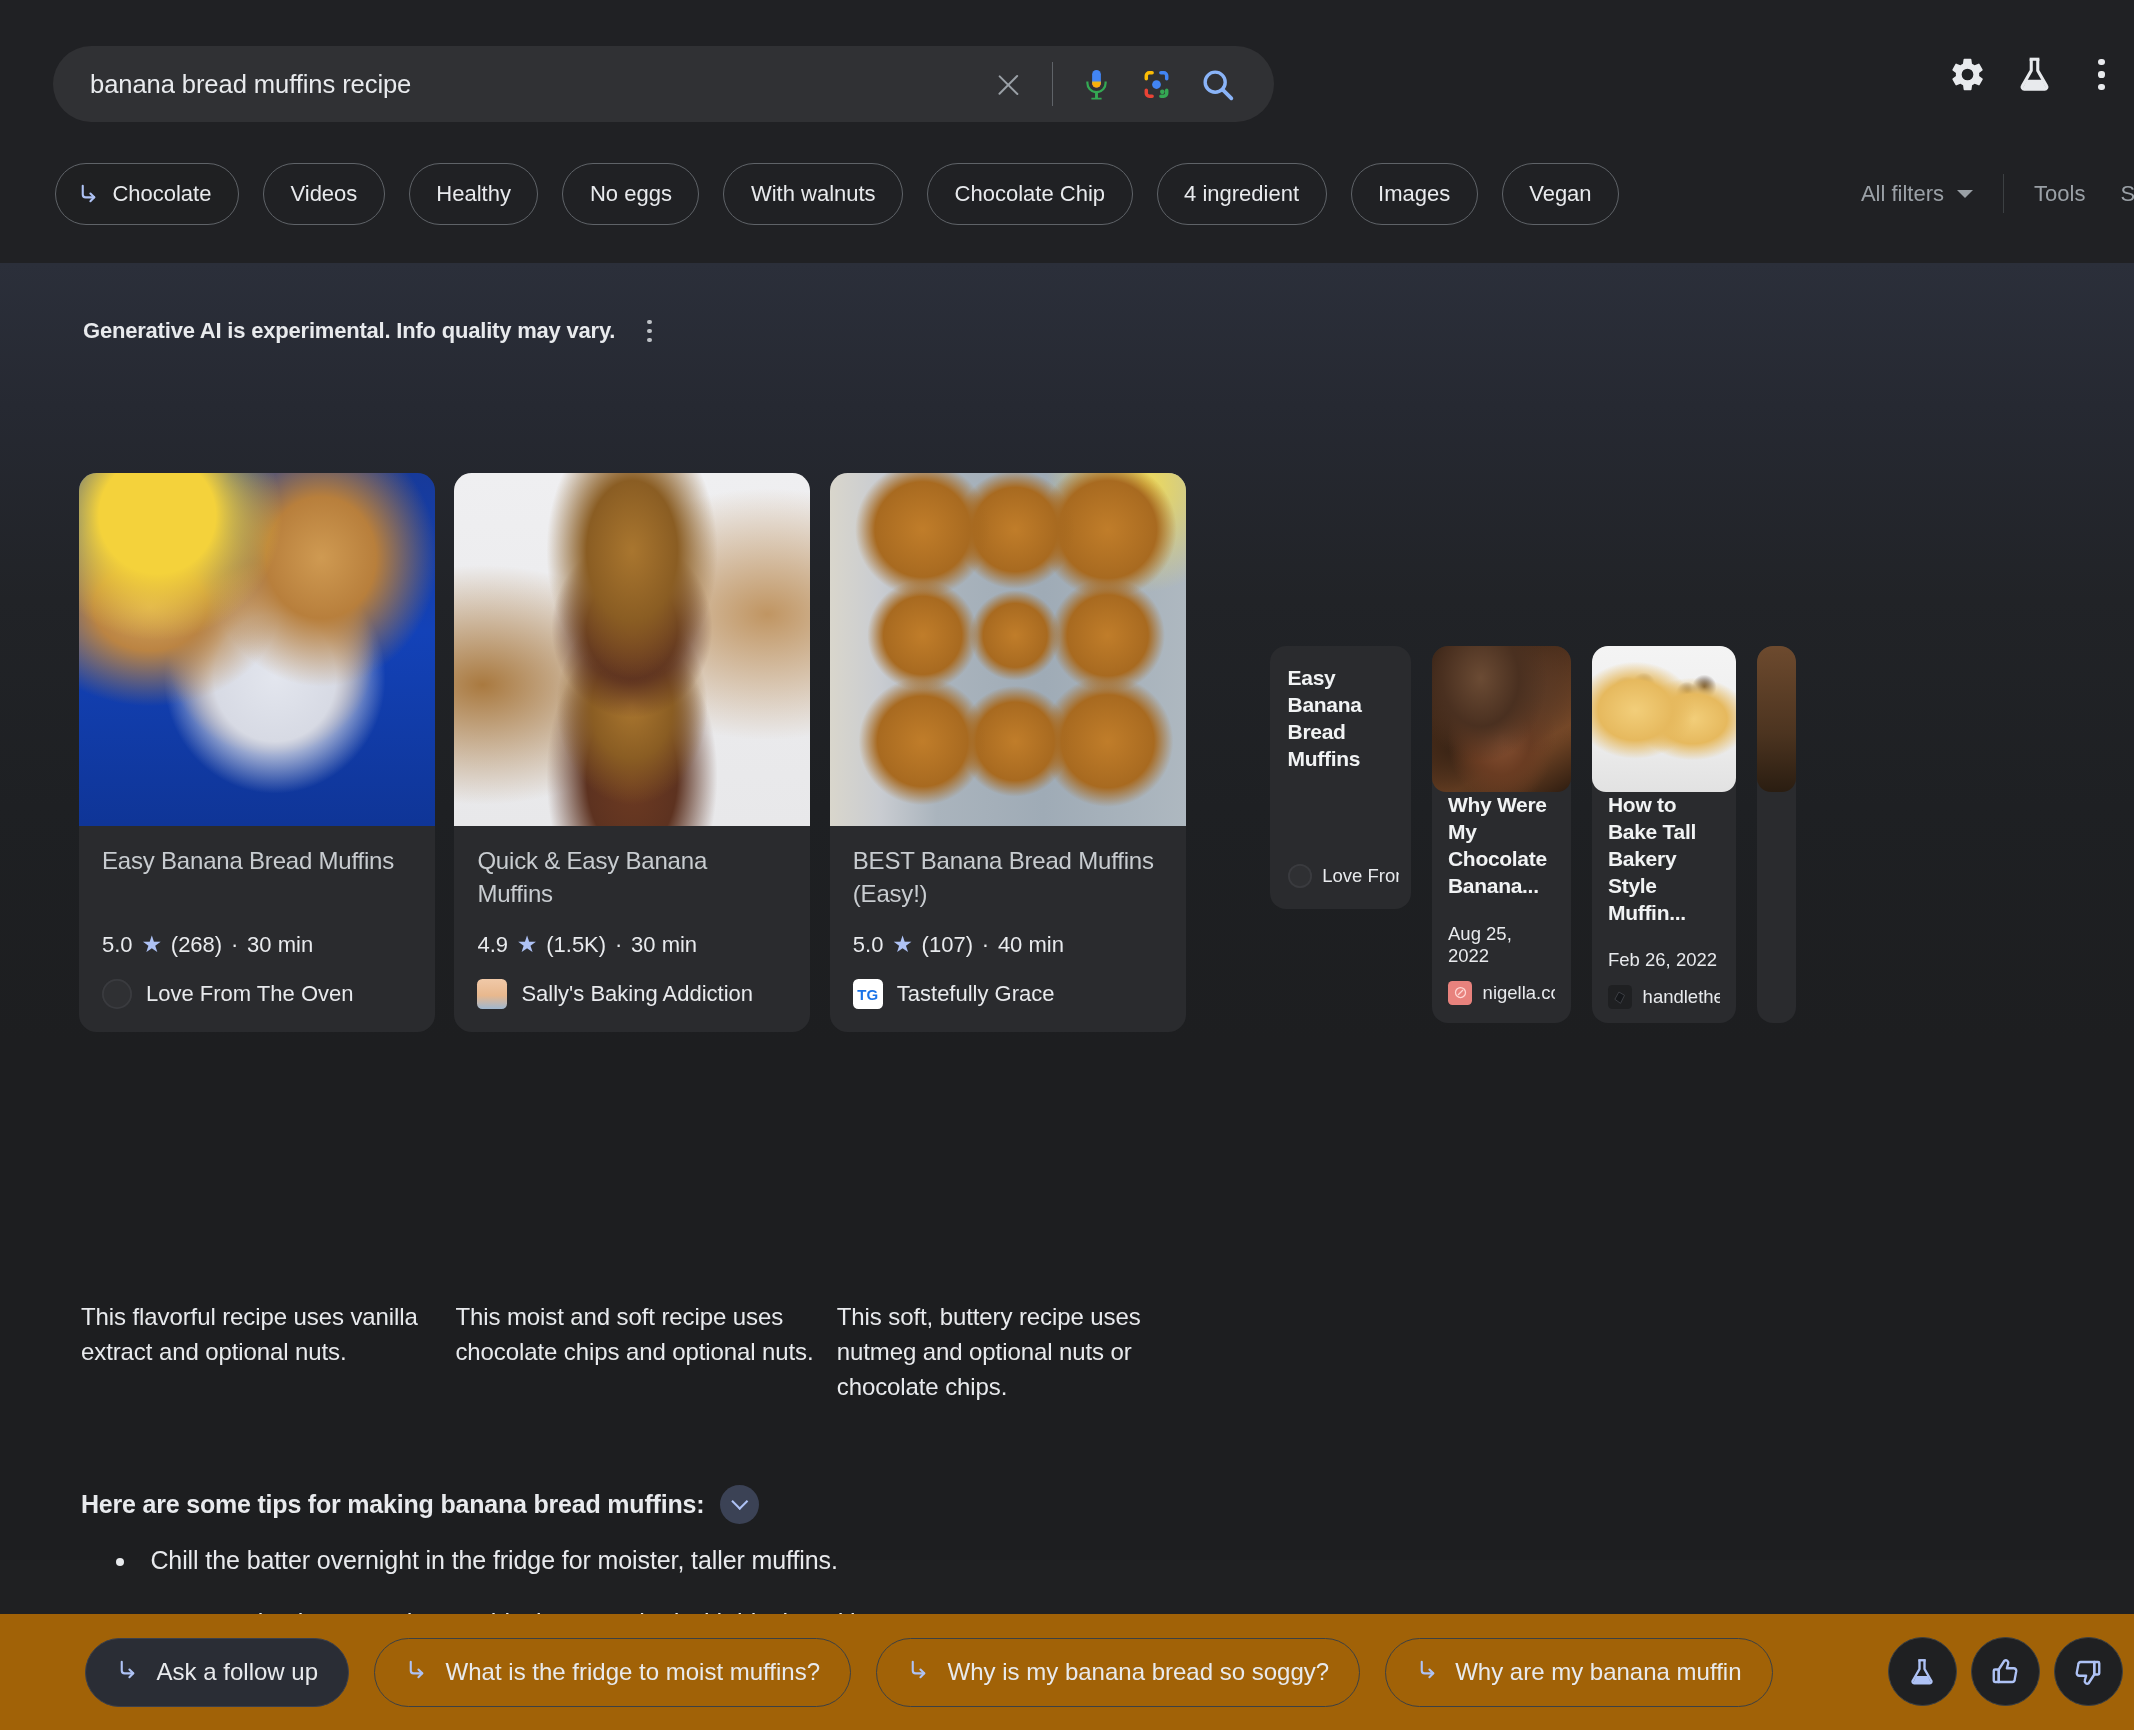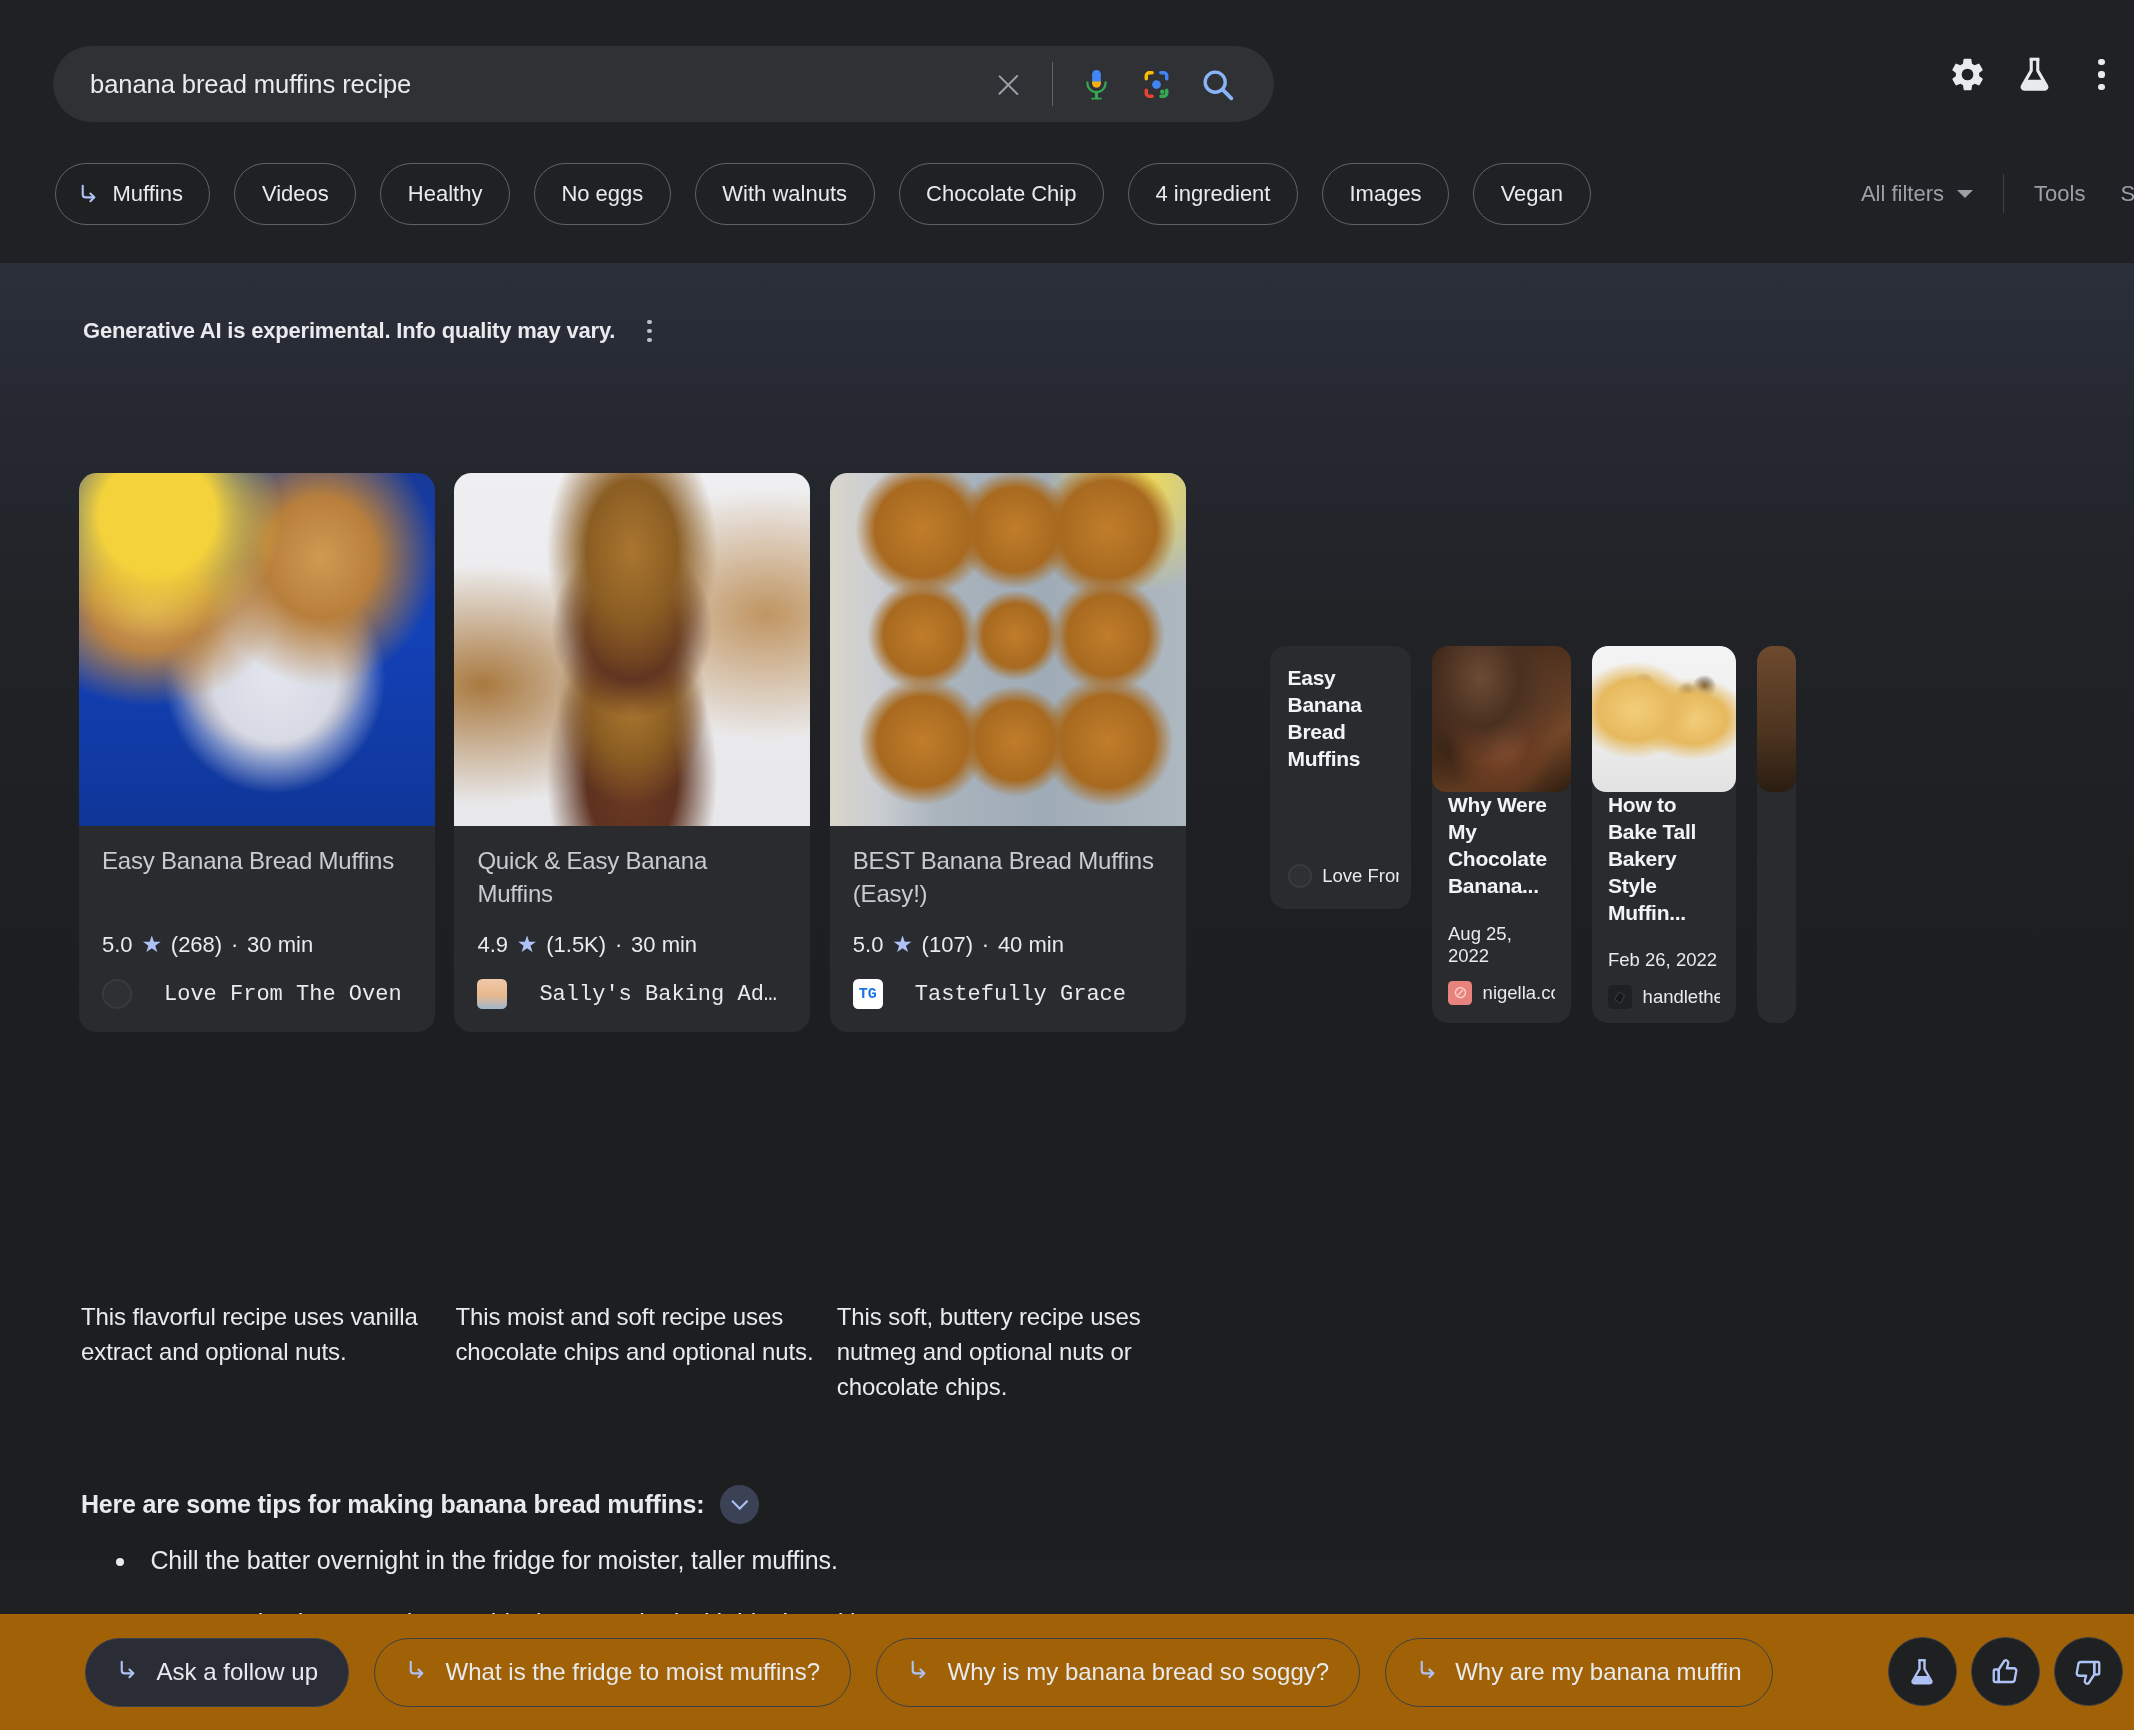--- a/index.html
+++ b/index.html
@@ -88,21 +88,21 @@
           transform: rotate(45deg) translate(-2.6px,-2.6px); }
 
   
   .cards { position: absolute; left: 79px; top: 210px; display: flex; gap: 19.4px; }
   .rcard { width: 356px; background: #2a2b2e; border-radius: 17.6px; overflow: hidden; cursor: pointer; }
   .rthumb { width: 356px; height: 353px; background-size: cover; background-position: center; }
   .rbody { padding: 19.4px 23px 23px 23px; }
   .rtitle { color: #c8ccd0; font-size: 24px; line-height: 1.35; min-height: 65px; letter-spacing: -0.2px; }
   .rmeta { color: #e8eaed; font-size: 22px; margin-top: 21px; display: flex; align-items: center; gap: 8.8px; }
   .star { color: #aec2f5; font-size: 23px; }
-  .rsrc { display: flex; align-items: center; gap: 32px; margin-top: 21px; font-family: Liberation Mono, monospace; }
+  .rsrc { display: flex; align-items: center; gap: 14px; margin-top: 21px; }
   .favicon { width: 30px; height: 30px; border-radius: 5.3px; flex: none; background: #3c4043; }
   .rsrc .sname { color: #e8eaed; font-size: 22px; white-space: nowrap; overflow: hidden; text-overflow: ellipsis; }
 
   .descs { position: absolute; left: 81px; top: 1037px; display: flex; gap: 19.4px; }
   .desc { width: 355px; color: #e8eaed; font-size: 24px; line-height: 1.45; letter-spacing: -0.1px; }
   .desc:nth-child(2) { width: 362px; }
 
   
   .tips-heading { position: absolute; left: 81px; top: 1222px; display: flex; align-items: center; }
   .tips-heading .ttxt { color: #e8eaed; font-size: 25px; font-weight: bold; letter-spacing: -0.2px; }
@@ -207,21 +207,21 @@
     </div>
 
     <div class="chips-row">
       <div class="chip converse">
         <span class="conv-arrow">
           <svg width="23" height="23" viewBox="0 0 24 24" fill="none" stroke="#aec2f5" stroke-width="2.2" stroke-linecap="round" stroke-linejoin="round">
             <path d="M6 4v9a3 3 0 0 0 3 3h9"></path>
               <path d="M14 12l4 4-4 4"></path>
           </svg>
         </span>
-        <span>Muffins</span>
+        <span>Chocolate</span>
       </div>
       <div class="chip">
           <span>Videos</span>
         </div>
       <div class="chip">
           <span>Healthy</span>
         </div>
       <div class="chip">
           <span>No eggs</span>
         </div>

